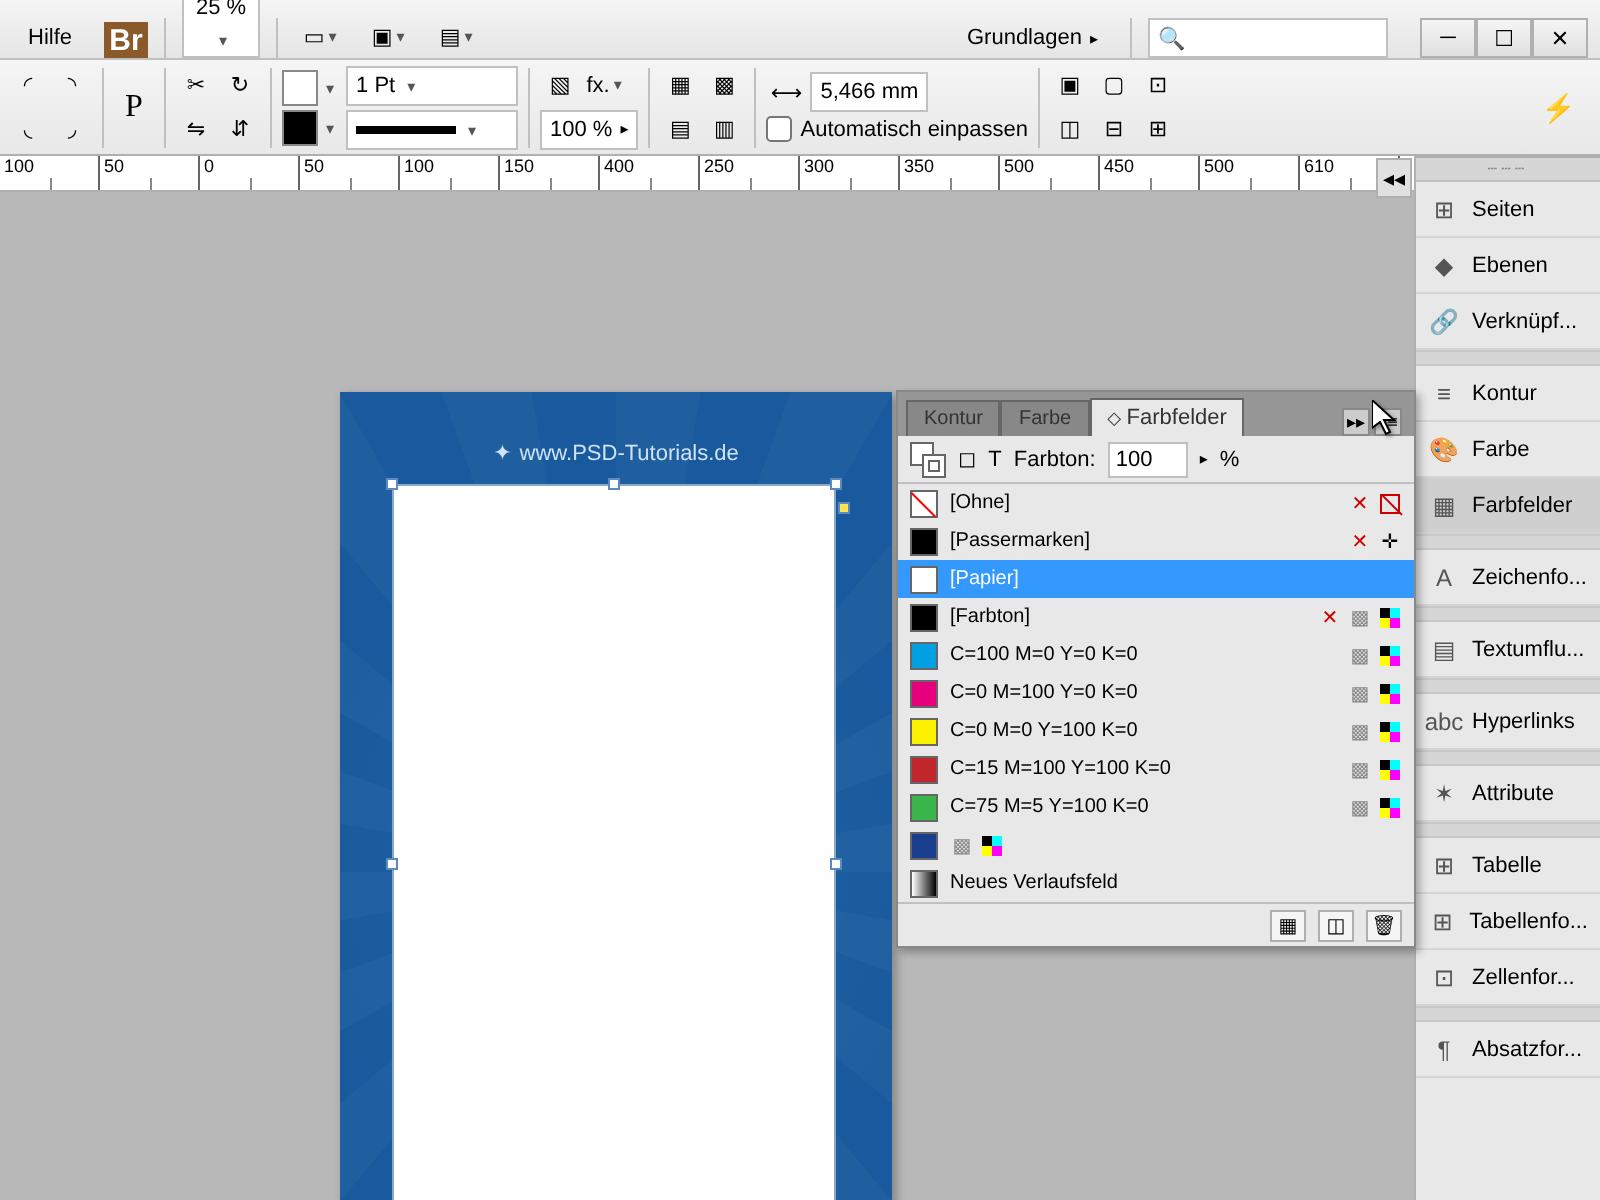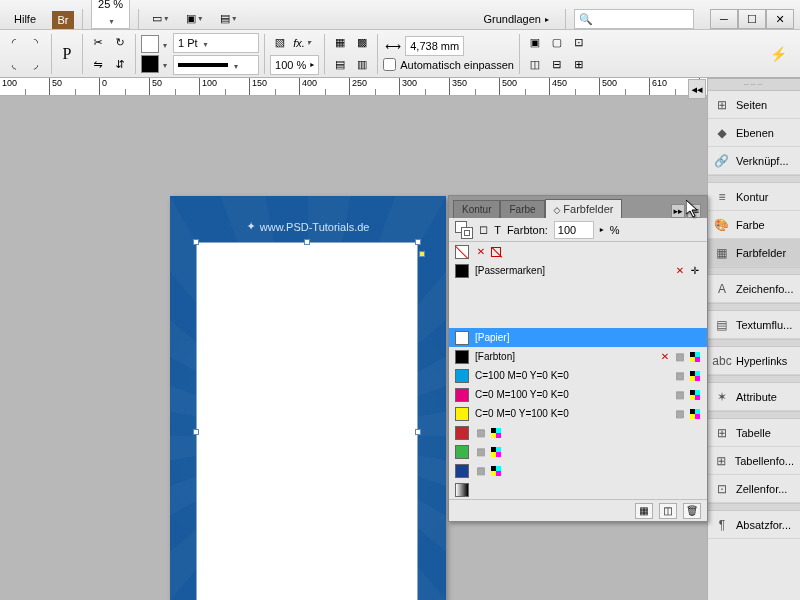--- a/index.html
+++ b/index.html
@@ -1,20 +1,20 @@
 <!DOCTYPE html>
 <html><head>
 <meta charset="utf-8">
 <style>
 * { margin: 0; padding: 0; box-sizing: border-box; font-family: "Segoe UI", Tahoma, sans-serif; font-size: 11px; }
 body { background: #f0f0f0; width: 800px; height: 600px; overflow: hidden; position: relative; }
 
 .menubar { height: 30px; background: linear-gradient(#f5f5f5, #e5e5e5); border-bottom: 1px solid #c0c0c0; display: flex; align-items: flex-end; padding: 0 6px; gap: 8px; }
 .menubar .help { padding: 4px 8px; }
-.menubar .br-box { width: 22px; height: 18px; background: #8b5a2b; color: #fff; display: flex; align-items: center; justify-content: center; font-size: 11px; }
+.menubar .br-box { width: 22px; height: 18px; background: #8b5a2b; color: #fff; display: flex; align-items: center; justify-content: center; font-size: 15px; font-weight: bold; }
 .menubar .zoom { display: flex; align-items: center; gap: 4px; border: 1px solid #c0c0c0; background: #fff; padding: 2px 6px; flex-direction: column; }
 .menubar .sep { width: 1px; height: 20px; background: #c0c0c0; }
 .menubar .tbtn { width: 26px; height: 22px; border: 1px solid transparent; display: flex; align-items: center; justify-content: center; }
 .menubar .spacer { flex: 1; }
 .menubar .workspace { padding: 4px 8px; display: flex; align-items: center; gap: 4px; }
 .menubar .search { display: flex; align-items: center; border: 1px solid #c0c0c0; background: #fff; width: 120px; height: 20px; padding: 0 4px; }
 .menubar .winctrl { display: flex; gap: 0; margin-left: 8px; }
 .menubar .winctrl button { width: 28px; height: 20px; border: 1px solid #b0b0b0; background: linear-gradient(#f5f5f5,#e0e0e0); display: flex; align-items: center; justify-content: center; }
 
 .ctrlbar { height: 48px; background: linear-gradient(#f5f5f5,#e8e8e8); border-bottom: 1px solid #b0b0b0; display: flex; align-items: center; padding: 0 4px; gap: 2px; }
@@ -54,21 +54,21 @@
 .swatch-panel .menulets { margin-left:auto; display:flex; gap:2px; padding-right:2px;}
 .swatch-panel .menulets span { width:14px; height:14px; background:#ccc; border:1px solid #888; display:flex; align-items:center; justify-content:center; font-size:9px;}
 .swatch-panel .tintbar { height: 24px; display: flex; align-items: center; padding: 0 6px; gap: 6px; border-bottom: 1px solid #c0c0c0; }
 .swatch-panel .tintbar .fillstroke { width: 18px; height: 18px; position: relative; }
 .swatch-panel .tintbar .fillstroke .f { position: absolute; width: 12px; height: 12px; background: #fff; border: 1px solid #666; left: 0; top: 0; }
 .swatch-panel .tintbar .fillstroke .s { position: absolute; width: 12px; height: 12px; background: #fff; border: 1px solid #666; right: 0; bottom: 0; }
 .swatch-panel .tintbar .fillstroke .s::after { content:''; position:absolute; inset:2px; background:#fff; border:1px solid #666;}
 .swatch-panel .tintbar input { width: 40px; height: 18px; border: 1px solid #c0c0c0; padding: 0 3px; }
 .swatch-panel .list { max-height: 280px; overflow: visible; }
 .swatch-panel .sw { height: 19px; display: flex; align-items: center; padding: 0 6px; gap: 6px; cursor: pointer; }
-.swatch-panel .sw.sel { background: #3399ff; color: #fff; margin-top: 48px; }
+.swatch-panel .sw.sel { background: #3399ff; color: #fff; }
 .swatch-panel .chip { width: 14px; height: 14px; border: 1px solid #666; flex-shrink: 0; }
 .swatch-panel .chip.none { background: #fff; position: relative; }
 .swatch-panel .chip.none::after { content:''; position:absolute; left:0; top:0; width:140%; height:1px; background:red; transform:rotate(45deg); transform-origin:0 0;}
 .swatch-panel .sw .name { flex: 1; font-size: 10px; }
 .swatch-panel .sw .glyphs { display: flex; gap: 3px; }
 .swatch-panel .sw .glyph { width: 12px; height: 12px; display:flex; align-items:center; justify-content:center; font-size:10px;}
 .swatch-panel .footer { height: 22px; border-top: 1px solid #c0c0c0; display: flex; align-items: center; justify-content: flex-end; padding: 0 6px; gap: 6px; }
 .swatch-panel .footer .fbtn { width: 18px; height: 16px; border: 1px solid #b0b0b0; background: #f5f5f5; display:flex; align-items:center; justify-content:center; font-size:10px;}
 
 .cursor { position: absolute; top: 200px; left: 686px; z-index: 50; pointer-events: none; }
@@ -153,21 +153,21 @@
       </div>
     <div class="combo" style="width:86px">
         <div class="stroke-sample"></div>
         <span class="drop"></span>
       </div>
   </div>
   <div class="vsep"></div>
   <div class="cell">
     <div class="row">
         <div class="ic">▧</div>
-        <div class="ic drop" style="font-style:italic">fx.</div>
+        <div class="ic drop" style="">fx.</div>
       </div>
     <div class="combo">
         <span>100 %</span>
         <span style="font-size:8px">▸</span>
       </div>
   </div>
   <div class="vsep"></div>
   <div class="cell">
     <div class="row">
         <div class="ic">▦</div>
@@ -176,21 +176,21 @@
     <div class="row">
         <div class="ic">▤</div>
         <div class="ic">▥</div>
       </div>
   </div>
   <div class="vsep"></div>
   <div class="cell">
     <div class="row">
         <div class="ic">⟷</div>
         <div class="combo">
-          <span>4,738 mm</span>
+          <span>5,466 mm</span>
         </div>
       </div>
     <div class="chk">
         <input type="checkbox" style="">
         <span>Automatisch einpassen</span>
       </div>
   </div>
   <div class="vsep"></div>
   <div class="cell">
     <div class="row">
@@ -330,20 +330,21 @@
     <span>◻</span>
     <span>T</span>
     <span>Farbton:</span>
     <input value="100" style="">
     <span style="font-size:8px">▸</span>
     <span>%</span>
   </div>
   <div class="list" id="swatch-list">
       <div class="sw">
         <div class="chip none"></div>
+        <div class="name">[Ohne]</div>
         <div class="glyphs">
           <div class="glyph" style="color: rgb(204, 0, 0);">✕</div>
           <div class="glyph">
             <div style="width:10px;height:10px;border:1px solid #c00;position:relative">
               <div style="position:absolute;width:14px;height:1px;background:#c00;transform:rotate(45deg);top:4px;left:-2px"></div>
             </div>
           </div>
         </div>
       </div>
       <div class="sw">
@@ -395,47 +396,50 @@
         <div class="name">C=0 M=0 Y=100 K=0</div>
         <div class="glyphs">
           <div class="glyph" style="color: rgb(136, 136, 136);">▩</div>
           <div class="glyph">
             <div style="width:10px;height:10px;background:conic-gradient(#0ff 0 25%,#f0f 0 50%,#ff0 0 75%,#000 0)"></div>
           </div>
         </div>
       </div>
       <div class="sw">
         <div class="chip" style="background: rgb(193, 39, 45);"></div>
+        <div class="name">C=15 M=100 Y=100 K=0</div>
         <div class="glyphs">
           <div class="glyph" style="color: rgb(136, 136, 136);">▩</div>
           <div class="glyph">
             <div style="width:10px;height:10px;background:conic-gradient(#0ff 0 25%,#f0f 0 50%,#ff0 0 75%,#000 0)"></div>
           </div>
         </div>
       </div>
       <div class="sw">
         <div class="chip" style="background: rgb(57, 181, 74);"></div>
+        <div class="name">C=75 M=5 Y=100 K=0</div>
         <div class="glyphs">
           <div class="glyph" style="color: rgb(136, 136, 136);">▩</div>
           <div class="glyph">
             <div style="width:10px;height:10px;background:conic-gradient(#0ff 0 25%,#f0f 0 50%,#ff0 0 75%,#000 0)"></div>
           </div>
         </div>
       </div>
       <div class="sw">
         <div class="chip" style="background: rgb(27, 63, 143);"></div>
         <div class="glyphs">
           <div class="glyph" style="color: rgb(136, 136, 136);">▩</div>
           <div class="glyph">
             <div style="width:10px;height:10px;background:conic-gradient(#0ff 0 25%,#f0f 0 50%,#ff0 0 75%,#000 0)"></div>
           </div>
         </div>
       </div>
       <div class="sw">
         <div class="chip" style="background: linear-gradient(90deg, rgb(255, 255, 255), rgb(0, 0, 0));"></div>
+        <div class="name">Neues Verlaufsfeld</div>
         <div class="glyphs"></div>
       </div>
     </div>
   <div class="footer">
     <div class="fbtn">▦</div>
     <div class="fbtn">◫</div>
     <div class="fbtn">🗑</div>
   </div>
 </div>
 

